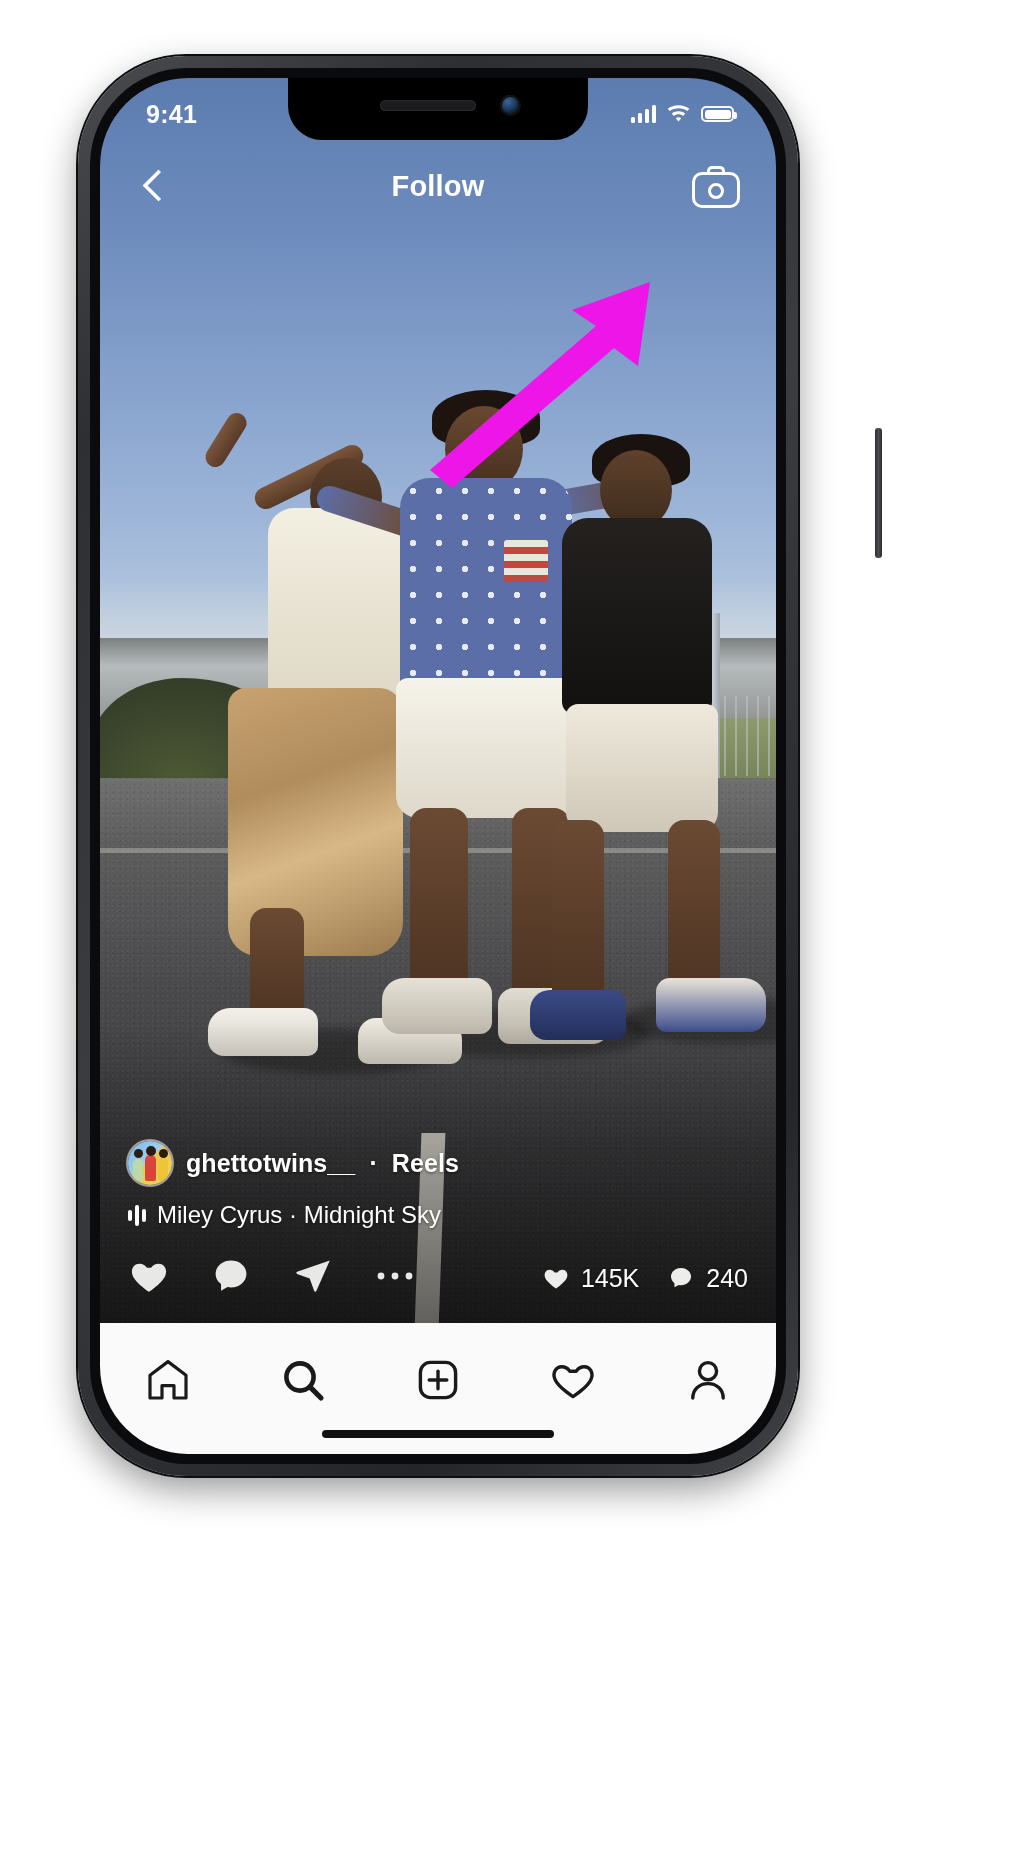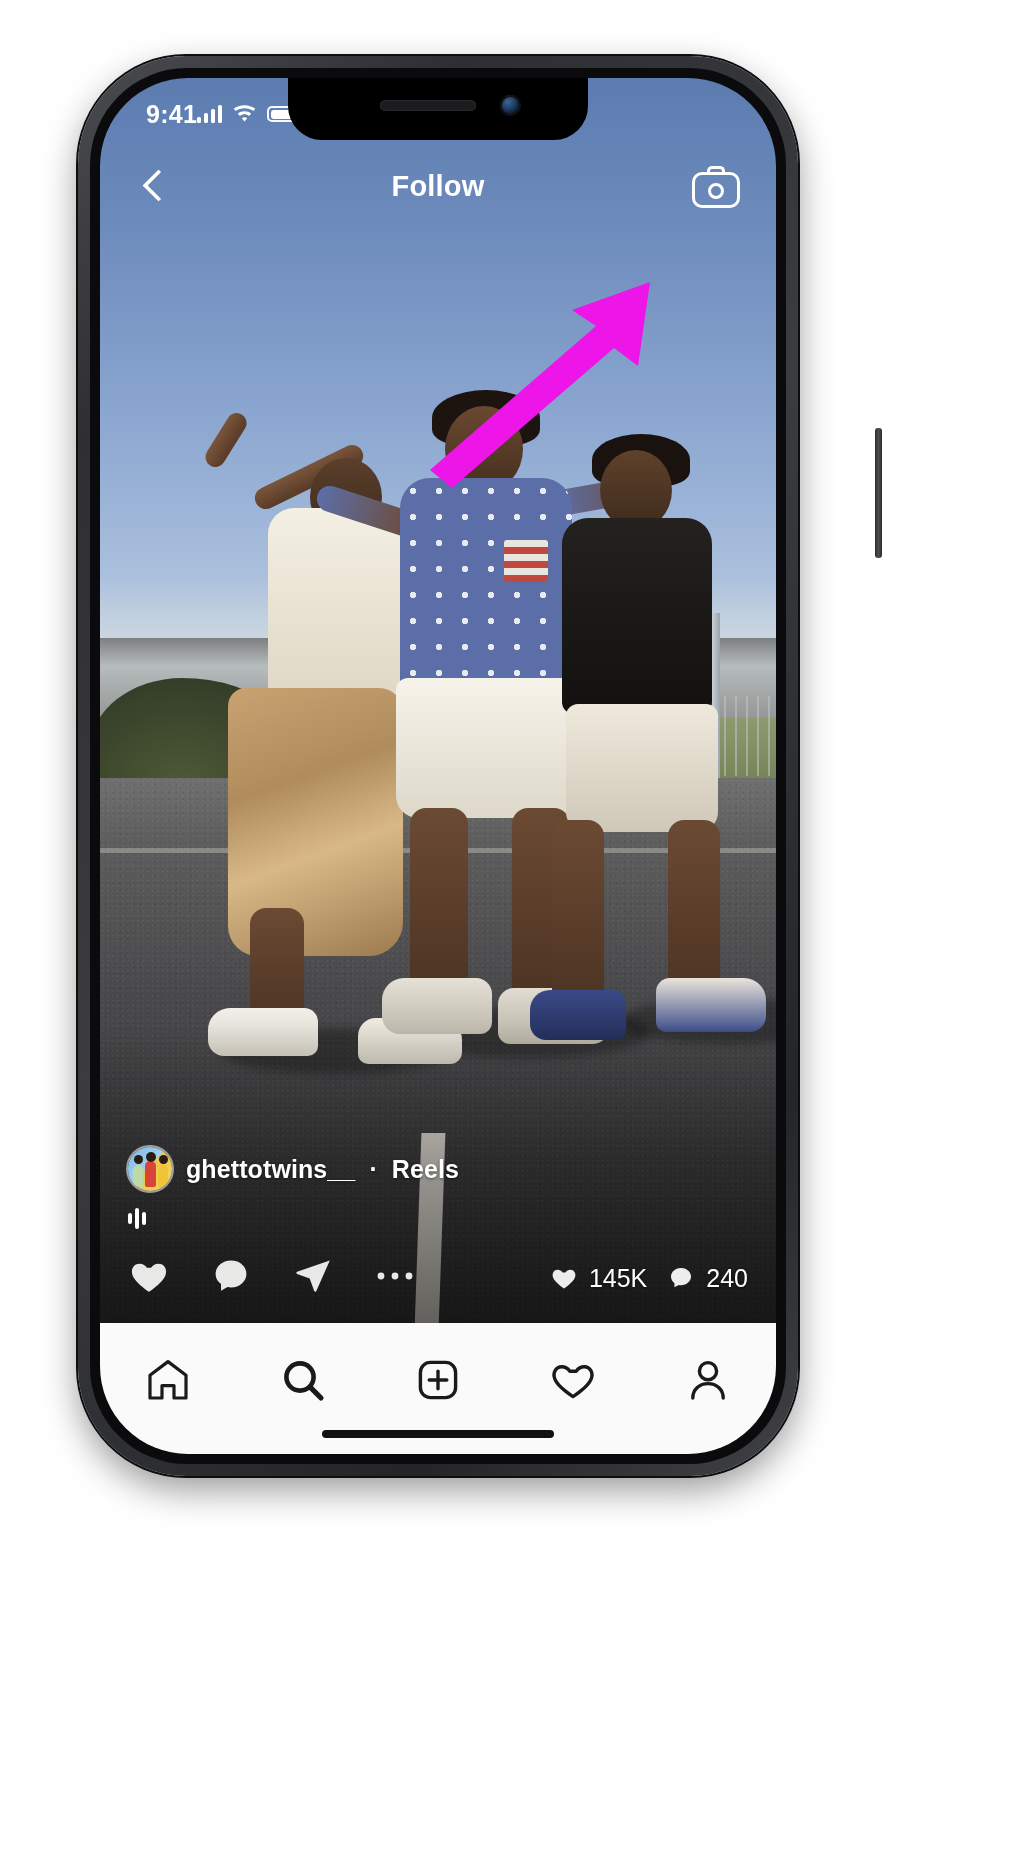--- a/index.html
+++ b/index.html
@@ -161,21 +161,21 @@
     width: 300px; height: 62px; background:#000;
     border-radius: 0 0 34px 34px; z-index: 40;
   }
   .speaker { position:absolute; left:92px; top:22px; width:96px; height:11px; border-radius:6px;
              background: #1c1c1e; box-shadow: inset 0 0 0 1px #29292b; }
   .frontcam { position:absolute; left:212px; top:17px; width:21px; height:21px; border-radius:50%;
               background: radial-gradient(circle at 38% 34%, #3d6699 0%, #17304f 48%, #06080c 76%); box-shadow: inset 0 0 0 2px #111; }
 
   .statusbar {
     position:absolute; left:0; right:0; top:0; height:62px; z-index: 35;
-    display:flex; align-items:center; 
+    display:flex; align-items:center; justify-content:space-between;
     padding: 10px 42px 0 46px; color:#fff;
   }
   .sb-time { font-size: 25px; font-weight: 700; letter-spacing: .3px; }
   .sb-right { display:flex; align-items:center; gap: 10px; }
   .sig { display:flex; align-items:flex-end; gap:3px; height:18px; }
   .sig i { display:block; width:4px; background:#fff; border-radius:1.5px; }
   .sig i:nth-child(1){ height:6px; } .sig i:nth-child(2){ height:10px; }
   .sig i:nth-child(3){ height:14px; } .sig i:nth-child(4){ height:18px; }
   .batt { width:33px; height:16px; border:2px solid rgba(255,255,255,.95); border-radius:5px; position:relative; }
   .batt::after{ content:""; position:absolute; right:-5px; top:4px; width:3px; height:7px; background:rgba(255,255,255,.95); border-radius:0 2px 2px 0;}
@@ -228,21 +228,21 @@
   .audio-icon { display:flex; align-items:center; gap:3px; height:22px; }
   .audio-icon i { display:block; width:4px; background:#fff; border-radius:2px; }
   .audio-icon i:nth-child(1){ height:11px; }
   .audio-icon i:nth-child(2){ height:21px; }
   .audio-icon i:nth-child(3){ height:13px; }
   .audio-text { font-size: 24px; color:#fff; font-weight:400;
                 text-shadow: 0 1px 3px rgba(0,0,0,.55); }
 
   .action-row { display:flex; align-items:center; justify-content:space-between; }
   .actions-left { display:flex; align-items:center; gap: 40px; }
-  .actions-right { display:flex; align-items:center; gap: 20px; justify-content: space-between; }
+  .actions-right { display:flex; align-items:center; gap: 28px; justify-content: space-between; }
   .stat { display:flex; align-items:center; gap:11px; color:#fff; font-size:25px; font-weight:400;
           text-shadow: 0 1px 3px rgba(0,0,0,.55); }
   .ico { cursor:pointer; }
 
   
   .tabbar {
     position:absolute; left:0; right:0; bottom:0; height:131px; z-index:25;
     background:#fafafa;
     display:flex; align-items:flex-start; justify-content:space-around;
     padding-top: 26px;
@@ -343,20 +343,21 @@
             <span class="user-text">·</span>
             <span class="user-text">Reels</span>
           </div>
 
           <div class="audio-row">
             <span class="audio-icon">
               <i></i>
                 <i></i>
                 <i></i>
             </span>
+            <span class="audio-text">Miley Cyrus · Midnight Sky</span>
           </div>
 
           <div class="action-row">
             <div class="actions-left">
               <span class="ico">
                 <svg width="42" height="42" viewBox="0 0 24 24" aria-hidden="true">
                   <path fill="#E8E8E6" d="M12 21s-7.5-4.9-9.3-9.2C1.3 8.3 3.2 5 6.6 5c2 0 3.4 1.1 4.2 2.3h2.4C14 6.1 15.4 5 17.4 5c3.4 0 5.3 3.3 3.9 6.8C19.5 16.1 12 21 12 21z"></path>
                 </svg>
               </span>
               <span class="ico">

